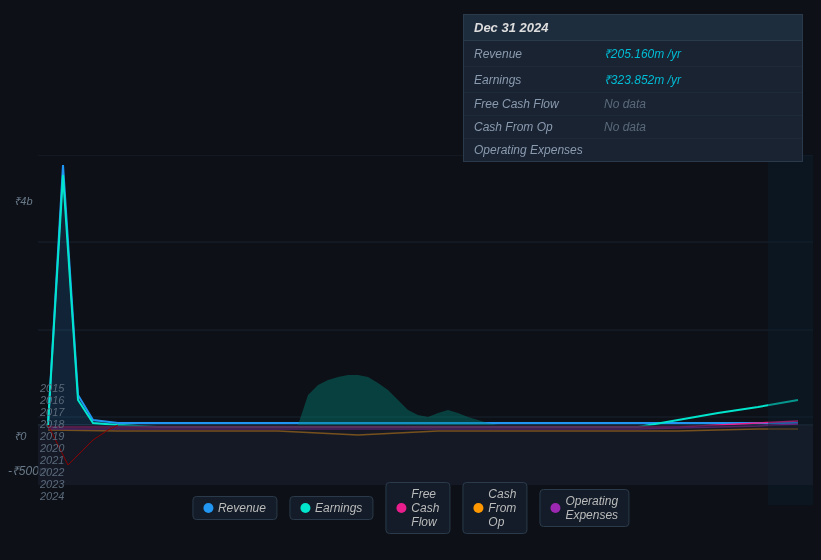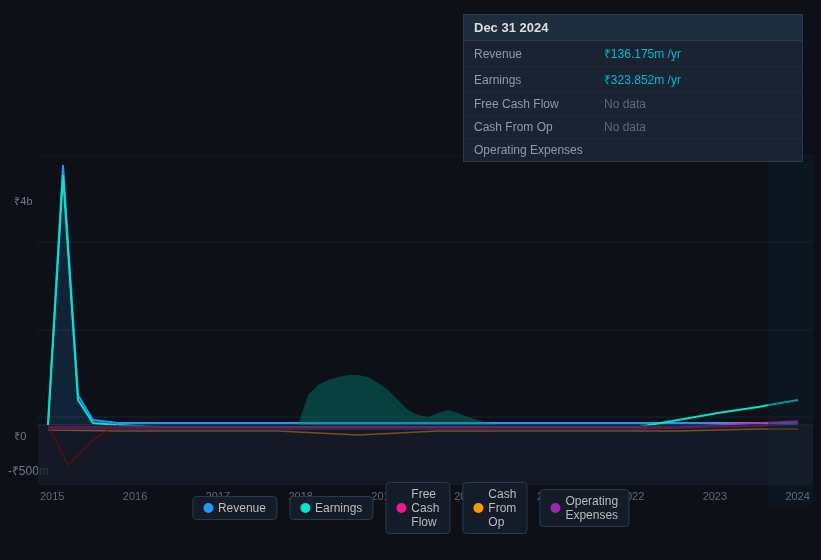--- a/index.html
+++ b/index.html
@@ -10,20 +10,21 @@
       font-family: Arial, sans-serif;
       color: #ccc;
       overflow: hidden;
       position: relative;
     }
 
     .chart-container {
       position: relative;
       width: 821px;
       height: 552px;
+      font-style: italic;
     }
 
     
     .info-box {
       position: absolute;
       top: 14px;
       left: 463px;
       width: 340px;
       background: #1a2332;
       border: 1px solid #2a3a4a;
@@ -95,20 +96,21 @@
     
     .x-axis {
       position: absolute;
       bottom: 50px;
       left: 40px;
       width: 770px;
       display: flex;
       justify-content: space-between;
       font-size: 11px;
       color: #5a6a7a;
+      flex-direction: column;
     }
 
     
     .legend {
       position: absolute;
       bottom: 18px;
       left: 50%;
       transform: translateX(-50%);
       display: flex;
       gap: 12px;
@@ -146,21 +148,21 @@
 </head>
 <body>
 
 <div class="chart-container">
 
   <div class="info-box">
     <div class="info-box-header">Dec 31 2024</div>
 
     <div class="info-row">
       <span class="info-label">Revenue</span>
-      <span class="info-value cyan">₹136.175m /yr</span>
+      <span class="info-value cyan">₹205.160m /yr</span>
     </div>
     <div class="info-row">
       <span class="info-label">Earnings</span>
       <span class="info-value cyan">₹323.852m /yr</span>
     </div>
     <div class="info-row">
       <span class="info-label">Free Cash Flow</span>
       <span class="info-value nodata">No data</span>
     </div>
     <div class="info-row">

